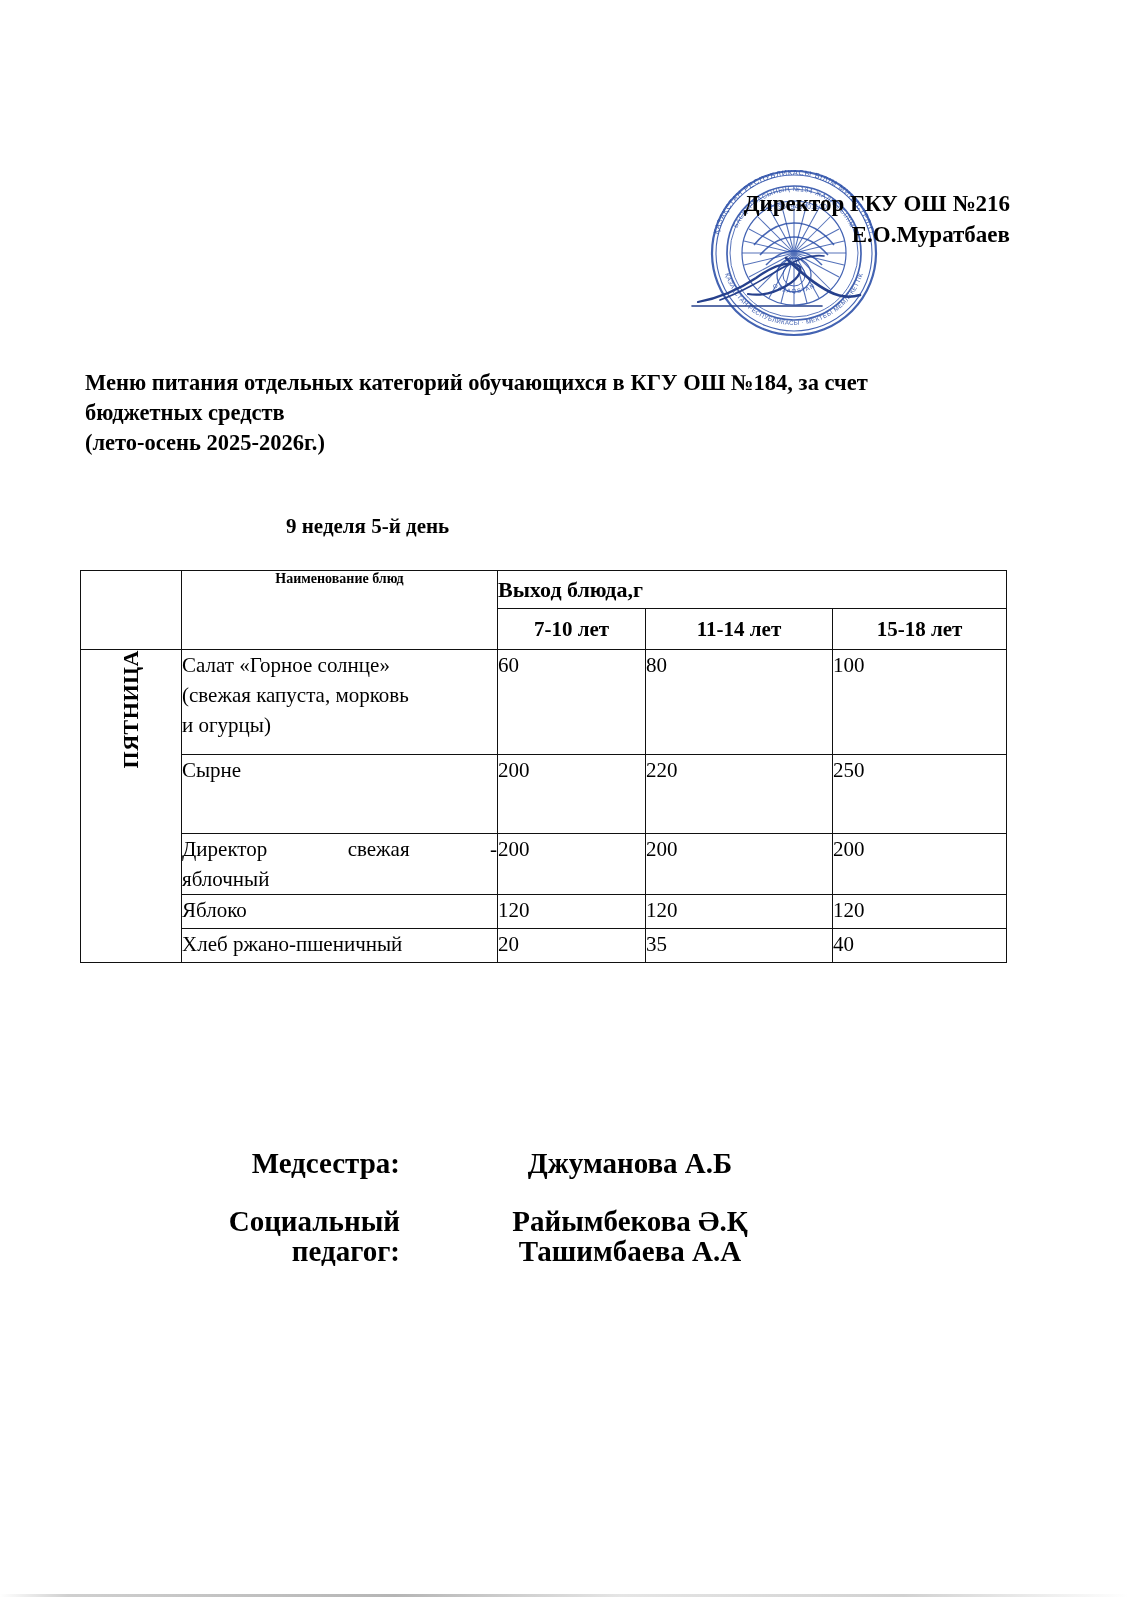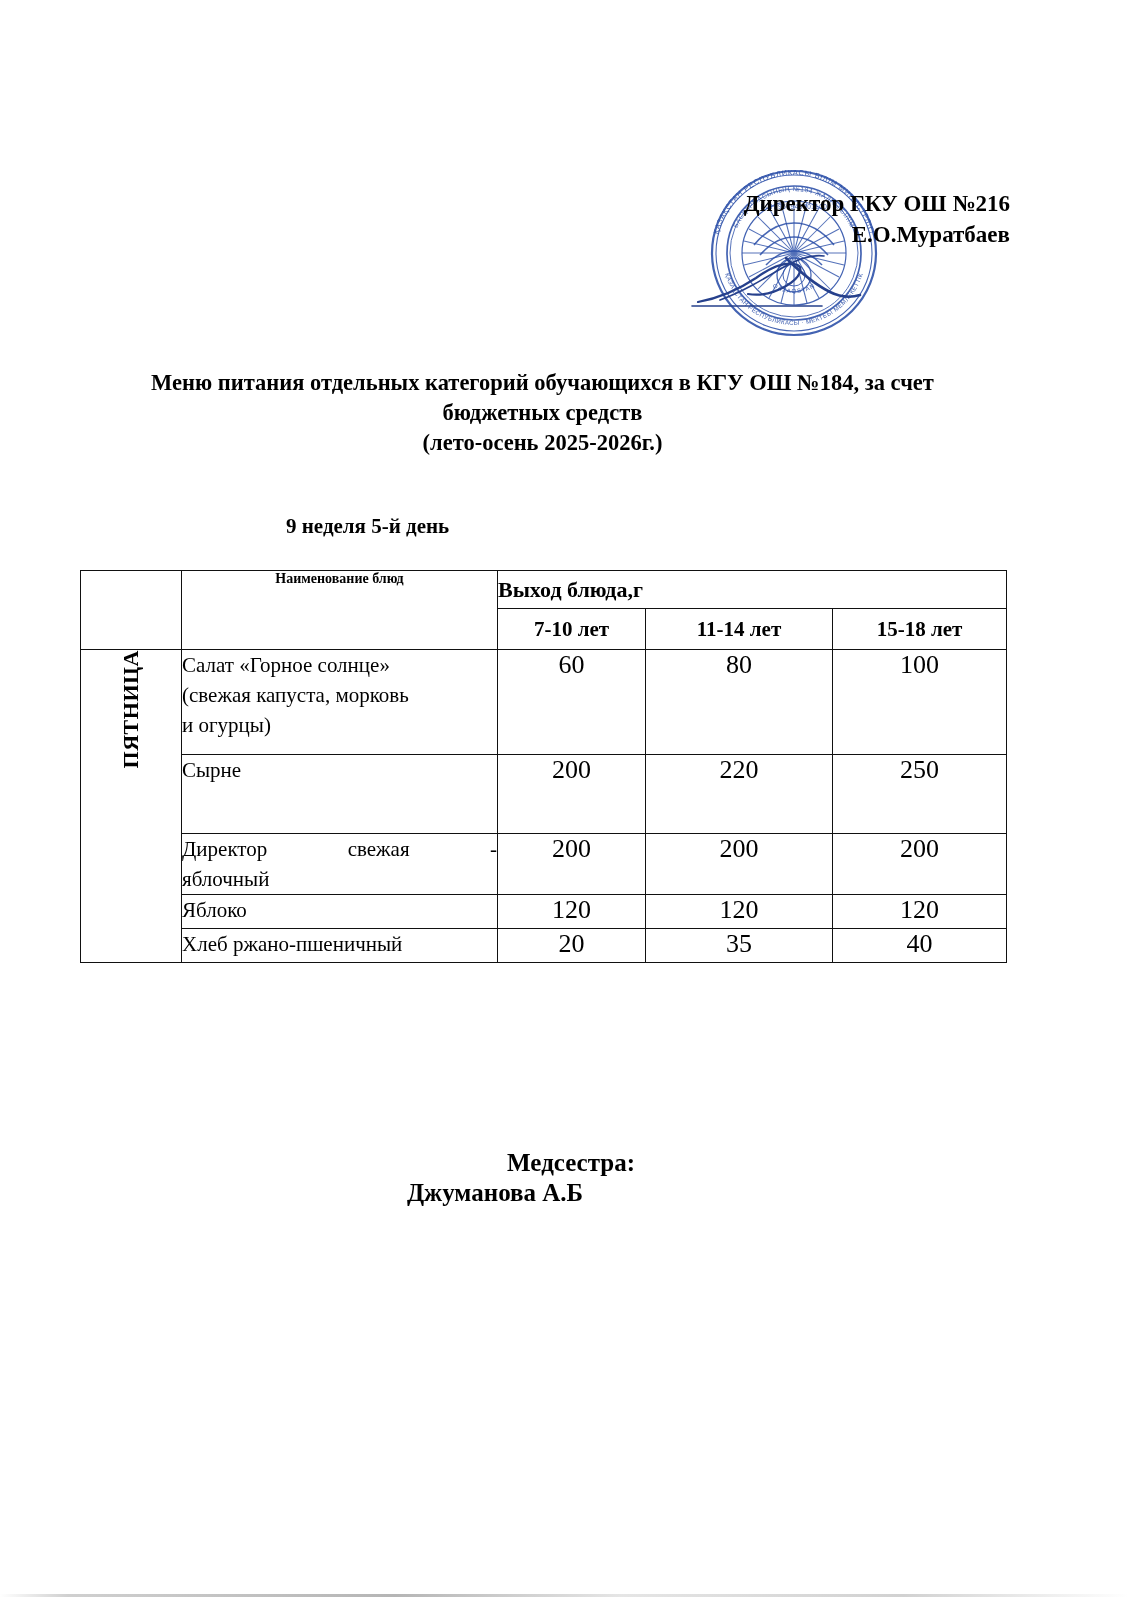--- a/index.html
+++ b/index.html
@@ -58,21 +58,20 @@
     pointer-events: none;
   }
   .signature svg { display: block; width: 100%; height: 100%; }
 
   
   .doc-title {
     position: absolute;
     left: 85px;
     top: 368px;
     width: 915px;
-    text-align: center;
     font-weight: bold;
     font-size: 22.5px;
     line-height: 30px;
     z-index: 3;
   }
 
   
   .week-day {
     position: absolute;
     left: 286px;
@@ -147,23 +146,23 @@
   .dish-cell.justify {
     text-align: justify;
     text-align-last: justify;
   }
   .dish-cell.justify .last-line {
     display: block;
     text-align: left;
     text-align-last: left;
   }
   .num-cell {
-    text-align: center;
+    text-align: left;
     padding-top: 4px;
-    font-size: 26px;
+    font-size: 21px;
     line-height: 30px;
     margin-top: 26px;
   }
 
   .r-salad td { height: 104px; }
   .r-syrne td { height: 78px; }
   .r-drink td { height: 60px; }
   .r-apple td { height: 33px; }
   .r-bread td { height: 33px; }
 
@@ -172,23 +171,22 @@
     position: absolute;
     left: 80px;
     top: 1148px;
     width: 830px;
     z-index: 3;
   }
   .foot-row {
     display: flex;
     align-items: center;
     font-weight: bold;
-    font-size: 25px;
+    font-size: 29px;
     line-height: 30px;
-    flex-direction: column;
   }
   .foot-row + .foot-row { margin-top: 28px; }
   .foot-label {
     width: 320px;
     text-align: right;
     padding-right: 40px;
     white-space: pre-line;
   }
   .foot-name {
     width: 380px;
@@ -378,16 +376,22 @@
         <td class="num-cell">40</td>
       </tr>
     </tbody>
   </table>
 
   <div class="footer">
     <div class="foot-row">
       <div class="foot-label">Медсестра:</div>
       <div class="foot-name">Джуманова А.Б</div>
     </div>
+    <div class="foot-row">
+      <div class="foot-label">Социальный
+педагог:</div>
+      <div class="foot-name">Райымбекова Ә.Қ
+Ташимбаева А.А</div>
+    </div>
   </div>
 
   <div class="scan-edge"></div>
 </div>
 
 </body></html>

